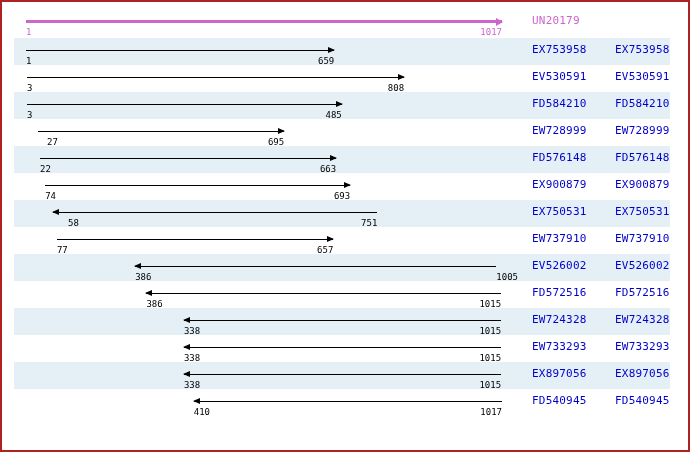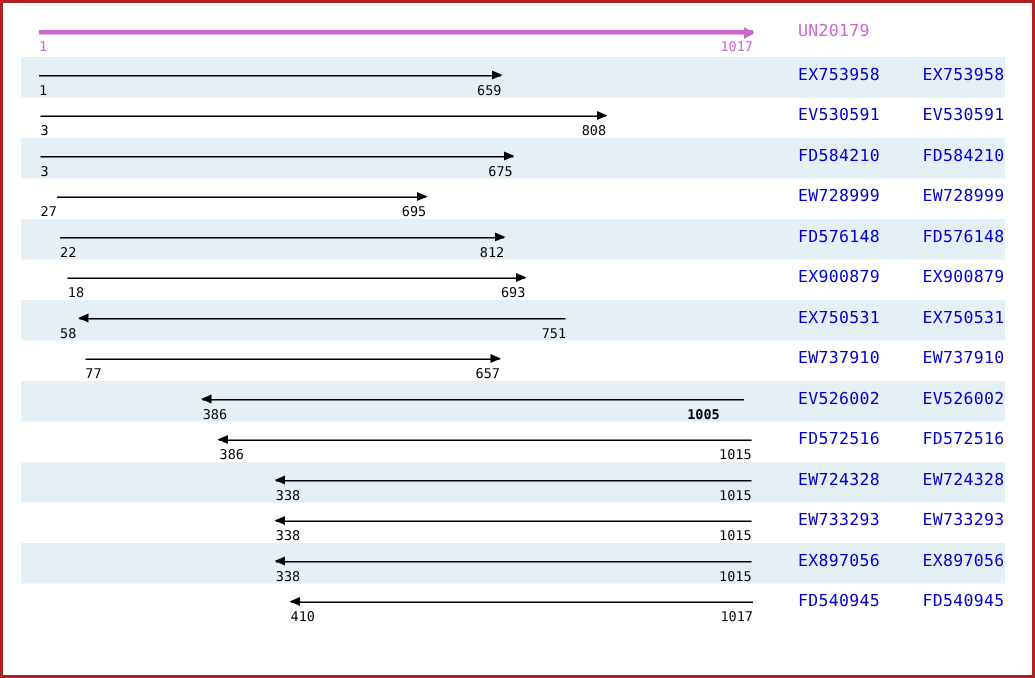--- a/index.html
+++ b/index.html
@@ -110,63 +110,63 @@
       <div class="bar" style="left: 24.937px; width: 377.146px; top: 75px;"></div>
       <div class="head right" style="top: 72.3px; left: 396.083px;"></div>
       <div class="coord start" style="left: 24.937px; top: 81px;">3</div>
       <div class="coord end" style="left: 342.083px; width: 60px; top: 81px; text-align: right;">808</div>
       <div class="label col1" style="top: 69px;">EV530591</div>
       <div class="label col2" style="top: 69px;">EV530591</div>
       <div class="row striped" style="top: 90px;"></div>
       <div class="bar" style="left: 24.937px; width: 314.835px; top: 102px;"></div>
       <div class="head right" style="top: 99.3px; left: 333.772px;"></div>
       <div class="coord start" style="left: 24.937px; top: 108px;">3</div>
-      <div class="coord end" style="left: 279.772px; width: 60px; top: 108px; text-align: right;">675</div>
+      <div class="coord end" style="left: 279.772px; width: 60px; top: 108px; text-align: right;">485</div>
       <div class="label col1" style="top: 96px;">FD584210</div>
       <div class="label col2" style="top: 96px;">FD584210</div>
       <div class="row" style="top: 117px;"></div>
       <div class="bar" style="left: 36.1811px; width: 245.965px; top: 129px;"></div>
       <div class="head right" style="top: 126.3px; left: 276.146px;"></div>
-      <div class="coord start" style="left: 25px; top: 135px;">27</div>
+      <div class="coord start" style="left: 45px; top: 135px;">27</div>
       <div class="coord end" style="left: 222.146px; width: 60px; top: 135px; text-align: right;">695</div>
       <div class="label col1" style="top: 123px;">EW728999</div>
       <div class="label col2" style="top: 123px;">EW728999</div>
       <div class="row striped" style="top: 144px;"></div>
       <div class="bar" style="left: 38.0551px; width: 296.094px; top: 156px;"></div>
       <div class="head right" style="top: 153.3px; left: 328.15px;"></div>
       <div class="coord start" style="left: 38.0551px; top: 162px;">22</div>
-      <div class="coord end" style="left: 274.15px; width: 60px; top: 162px; text-align: right;">812</div>
+      <div class="coord end" style="left: 274.15px; width: 60px; top: 162px; text-align: right;">663</div>
       <div class="label col1" style="top: 150px;">FD576148</div>
       <div class="label col2" style="top: 150px;">FD576148</div>
       <div class="row" style="top: 171px;"></div>
       <div class="bar" style="left: 43.2087px; width: 304.996px; top: 183px;"></div>
       <div class="head right" style="top: 180.3px; left: 342.205px;"></div>
-      <div class="coord start" style="left: 43.2087px; top: 189px;">18</div>
+      <div class="coord start" style="left: 43.2087px; top: 189px;">74</div>
       <div class="coord end" style="left: 288.205px; width: 60px; top: 189px; text-align: right;">693</div>
       <div class="label col1" style="top: 177px;">EX900879</div>
       <div class="label col2" style="top: 177px;">EX900879</div>
       <div class="row striped" style="top: 198px;"></div>
       <div class="bar" style="left: 50.7047px; width: 324.673px; top: 210px;"></div>
       <div class="head left" style="top: 207.3px; left: 49.7047px;"></div>
-      <div class="coord start" style="left: 38px; top: 216px; text-align: center;">58</div>
+      <div class="coord start" style="left: 66px; top: 216px; text-align: center;">58</div>
       <div class="coord end" style="left: 315.378px; width: 60px; top: 216px; text-align: right;">751</div>
       <div class="label col1" style="top: 204px;">EX750531</div>
       <div class="label col2" style="top: 204px;">EX750531</div>
       <div class="row" style="top: 225px;"></div>
       <div class="bar" style="left: 54.9213px; width: 276.417px; top: 237px;"></div>
       <div class="head right" style="top: 234.3px; left: 325.339px;"></div>
       <div class="coord start" style="left: 54.9213px; top: 243px;">77</div>
       <div class="coord end" style="left: 271.339px; width: 60px; top: 243px; text-align: right;">657</div>
       <div class="label col1" style="top: 231px;">EW737910</div>
       <div class="label col2" style="top: 231px;">EW737910</div>
       <div class="row striped" style="top: 252px;"></div>
       <div class="bar" style="left: 133.161px; width: 361.217px; top: 264px;"></div>
       <div class="head left" style="top: 261.3px; left: 132.161px;"></div>
       <div class="coord start" style="left: 133.161px; top: 270px;">386</div>
-      <div class="coord end" style="left: 437px; width: 60px; top: 270px; text-align: center; font-weight: bold;">1005</div>
+      <div class="coord end" style="left: 456px; width: 60px; top: 270px; text-align: right;">1005</div>
       <div class="label col1" style="top: 258px;">EV526002</div>
       <div class="label col2" style="top: 258px;">EV526002</div>
       <div class="row" style="top: 279px;"></div>
       <div class="bar" style="left: 144.406px; width: 354.657px; top: 291px;"></div>
       <div class="head left" style="top: 288.3px; left: 143.406px;"></div>
       <div class="coord start" style="left: 144.406px; top: 297px;">386</div>
       <div class="coord end" style="left: 439.063px; width: 60px; top: 297px; text-align: right;">1015</div>
       <div class="label col1" style="top: 285px;">FD572516</div>
       <div class="label col2" style="top: 285px;">FD572516</div>
       <div class="row striped" style="top: 306px;"></div>

